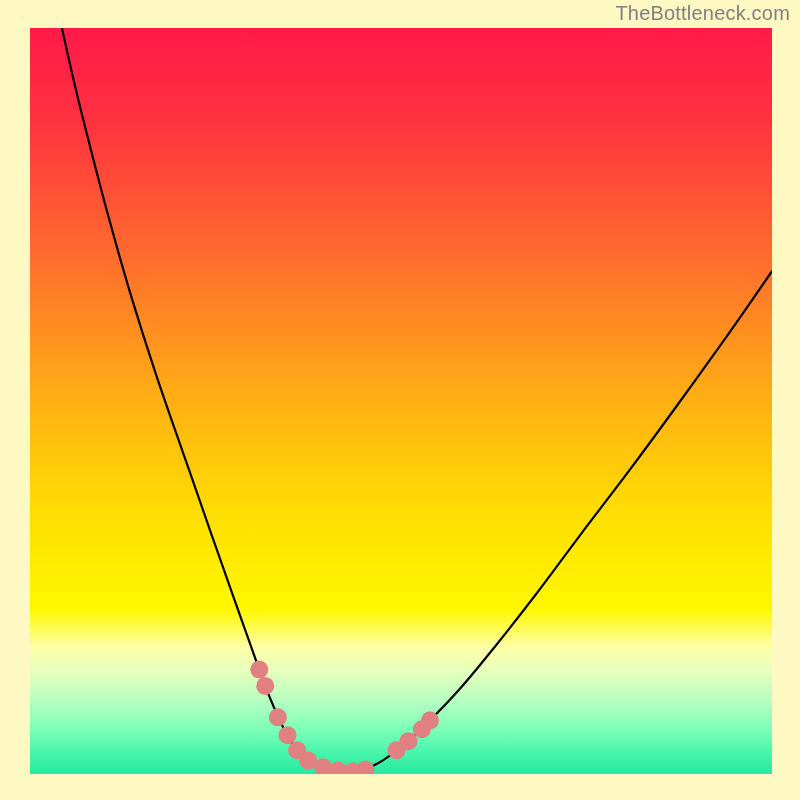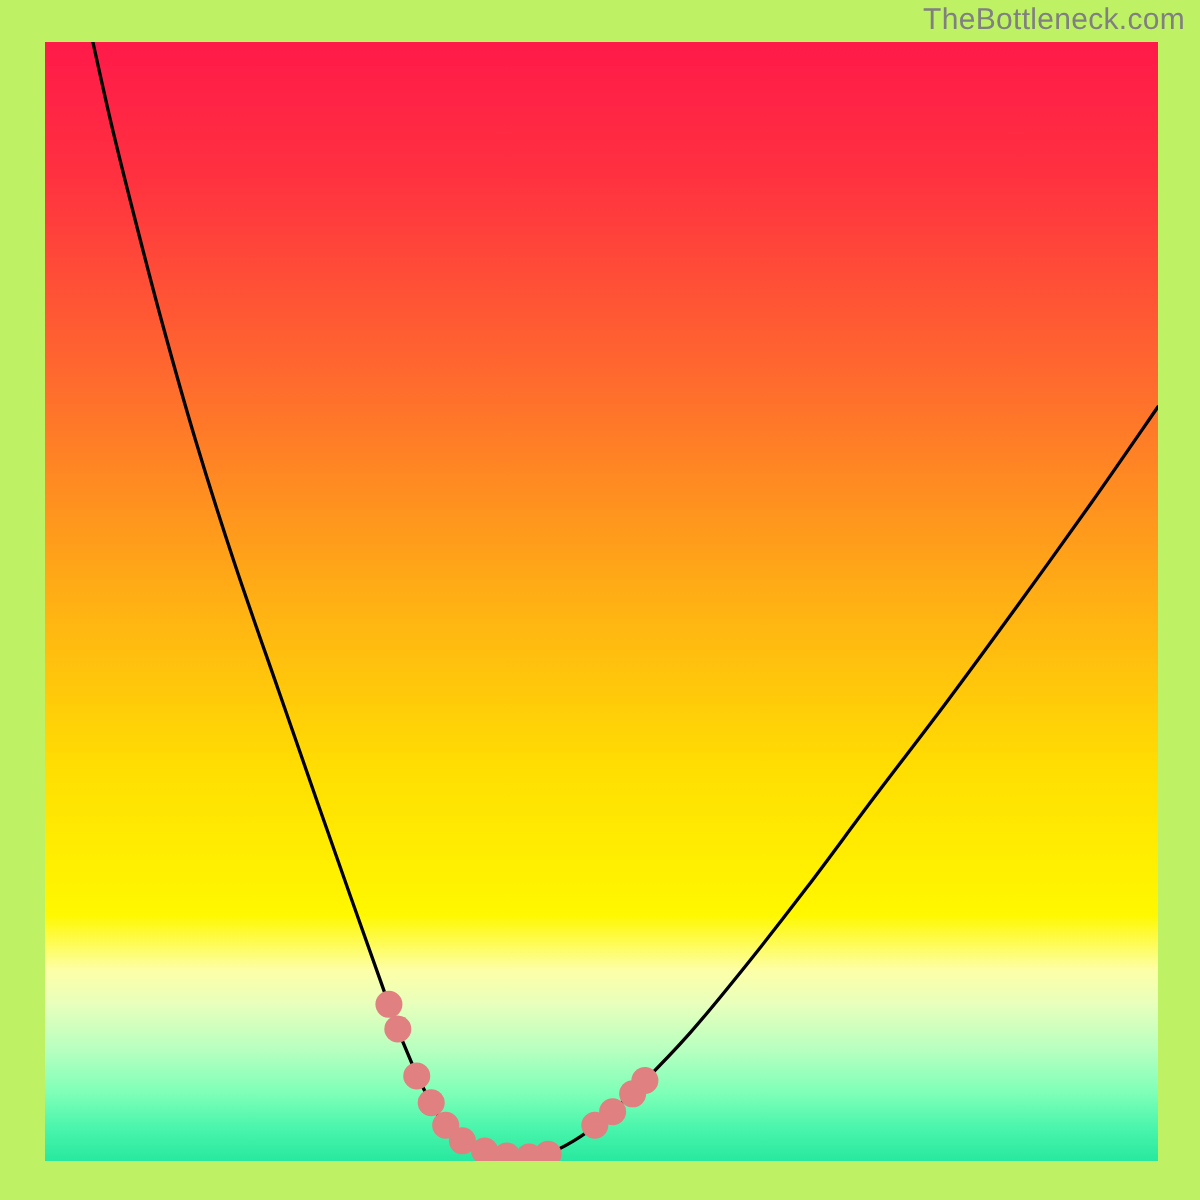--- a/index.html
+++ b/index.html
@@ -8,21 +8,21 @@
     width: 800px;
     height: 800px;
     background: #000;
     overflow: hidden;
     font-family: Arial, Helvetica, sans-serif;
   }
   .stage {
     position: relative;
     width: 800px;
     height: 800px;
-    background: #bef264;
+    background: #fef9c3;
   }
   .watermark {
     position: absolute;
     top: 2px;
     right: 10px;
     color: #808080;
     font-size: 20px;
     font-weight: 400;
     letter-spacing: 0.2px;
     z-index: 10;

